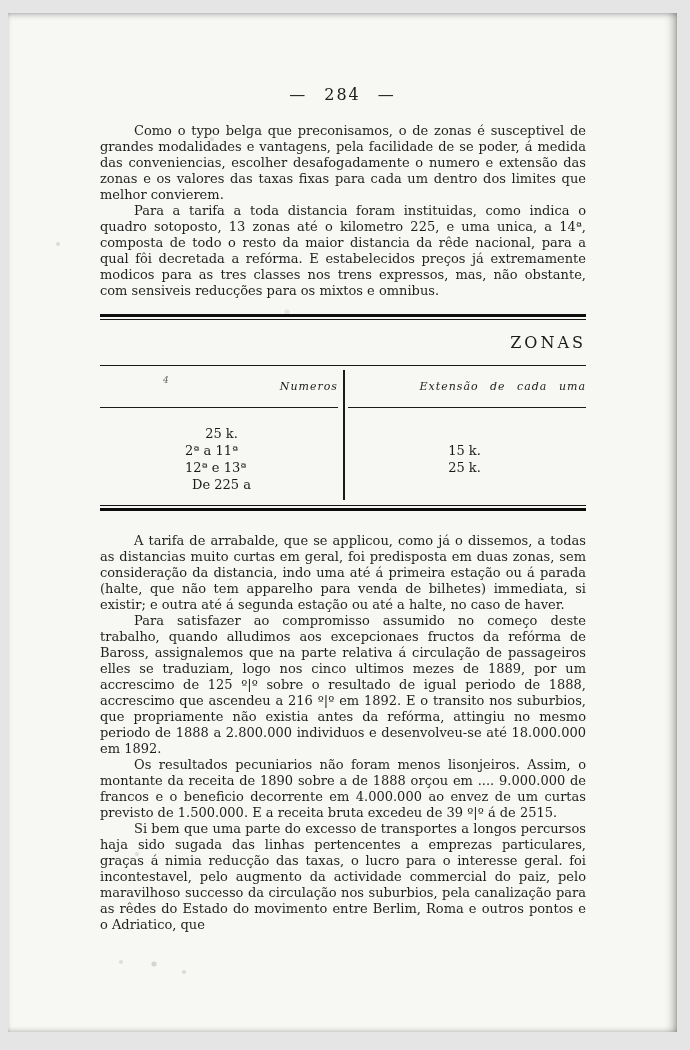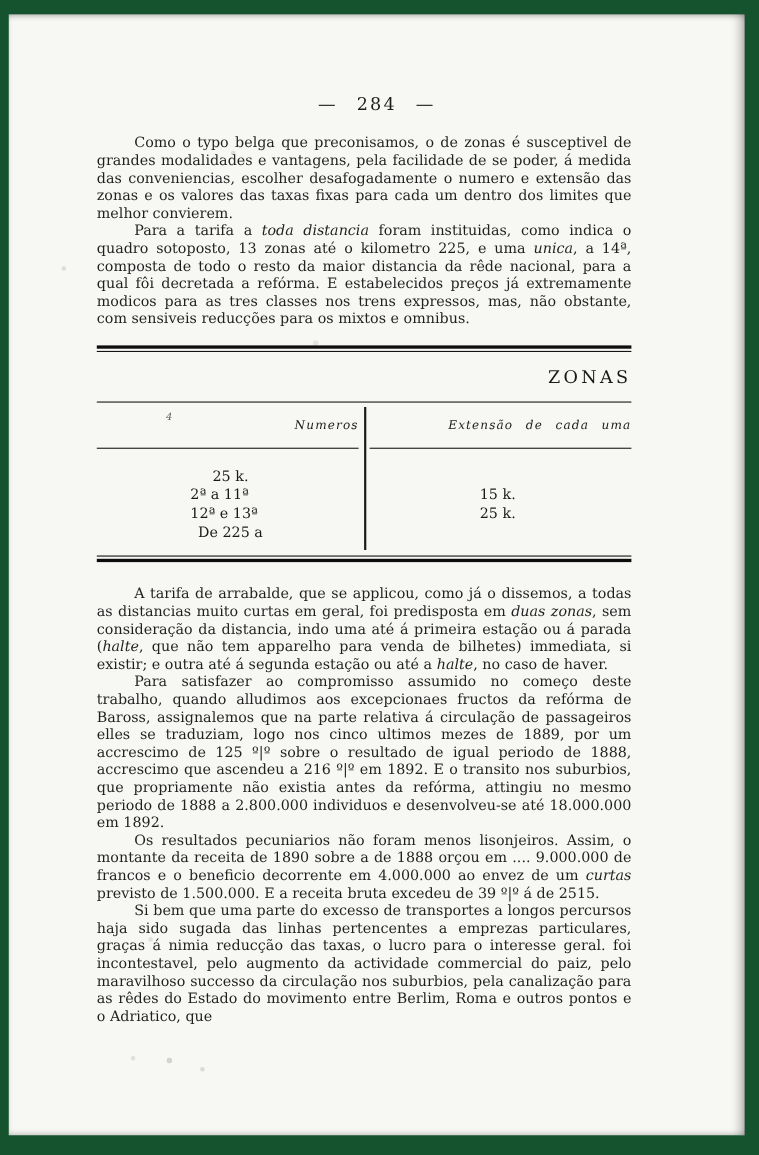--- a/index.html
+++ b/index.html
@@ -1,36 +1,36 @@
 <!DOCTYPE html>
 <html><head>
 <meta charset="utf-8">
 <style>
   html,body{margin:0;padding:0;background:#000;}
   .frame{
-    position:relative;width:690px;height:1050px;background:#14532d;
+    position:relative;width:690px;height:1050px;background:#e5e5e5;
     overflow:hidden;font-family:"DejaVu Serif", serif;
   }
   .paper{
     position:absolute;left:8px;top:13px;width:669px;height:1019px;
     background:#f7f7f4;
     box-shadow:inset -8px 0 10px -5px rgba(0,0,0,.33),
                inset 0 4px 7px -4px rgba(0,0,0,.38),
                inset 0 -3px 6px -3px rgba(0,0,0,.25);
   }
   .pagenum{
     position:absolute;top:72px;left:0;right:0;text-align:center;
     font-size:16px;letter-spacing:2px;color:#1d1d1d;word-spacing:10px;
   }
   .content{
-    position:absolute;left:80px;top:110px;width:486px;
+    position:absolute;left:92px;top:110px;width:486px;
     color:#1f1f1f;font-size:13px;line-height:16px;text-align:justify;
   }
   p.para{margin:0;text-indent:34px;}
-  .it{font-style:italic;}
+  .it{}
 
   
   .zonas{margin:15px 0 22px 0;position:relative;color:#1a1a1a;}
   .rule-top{height:2px;border-top:3px solid #0e0e0e;border-bottom:1px solid #141414;}
   .zonas-title{text-align:right;font-size:16px;letter-spacing:3px;padding:15px 0 14px;text-indent:0;}
   .rule-mid{height:0;border-top:1.5px solid #181818;}
   .zonas-grid{position:relative;}
   .vline{position:absolute;left:50%;top:4px;bottom:5px;width:1.5px;background:#1a1a1a;}
   .hrow{display:flex;padding-top:13px;position:relative;}
   .hcell{

